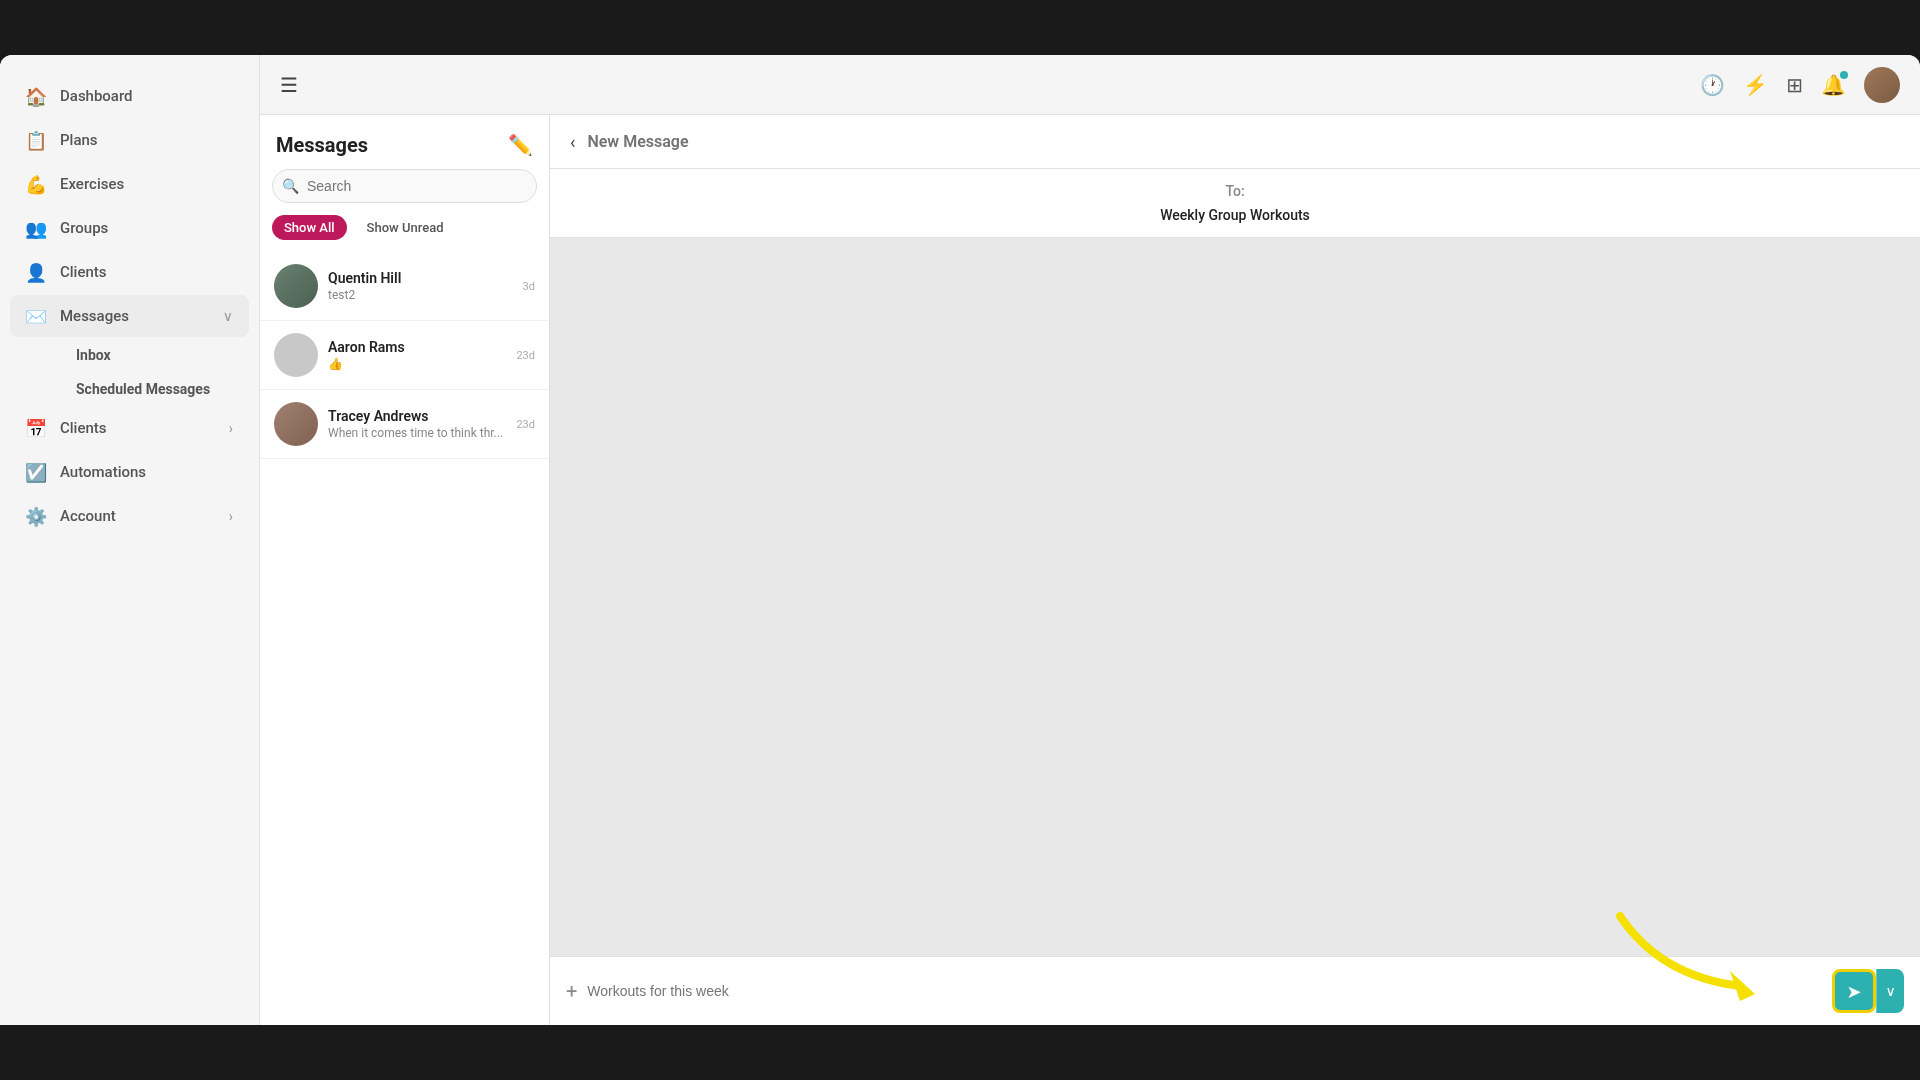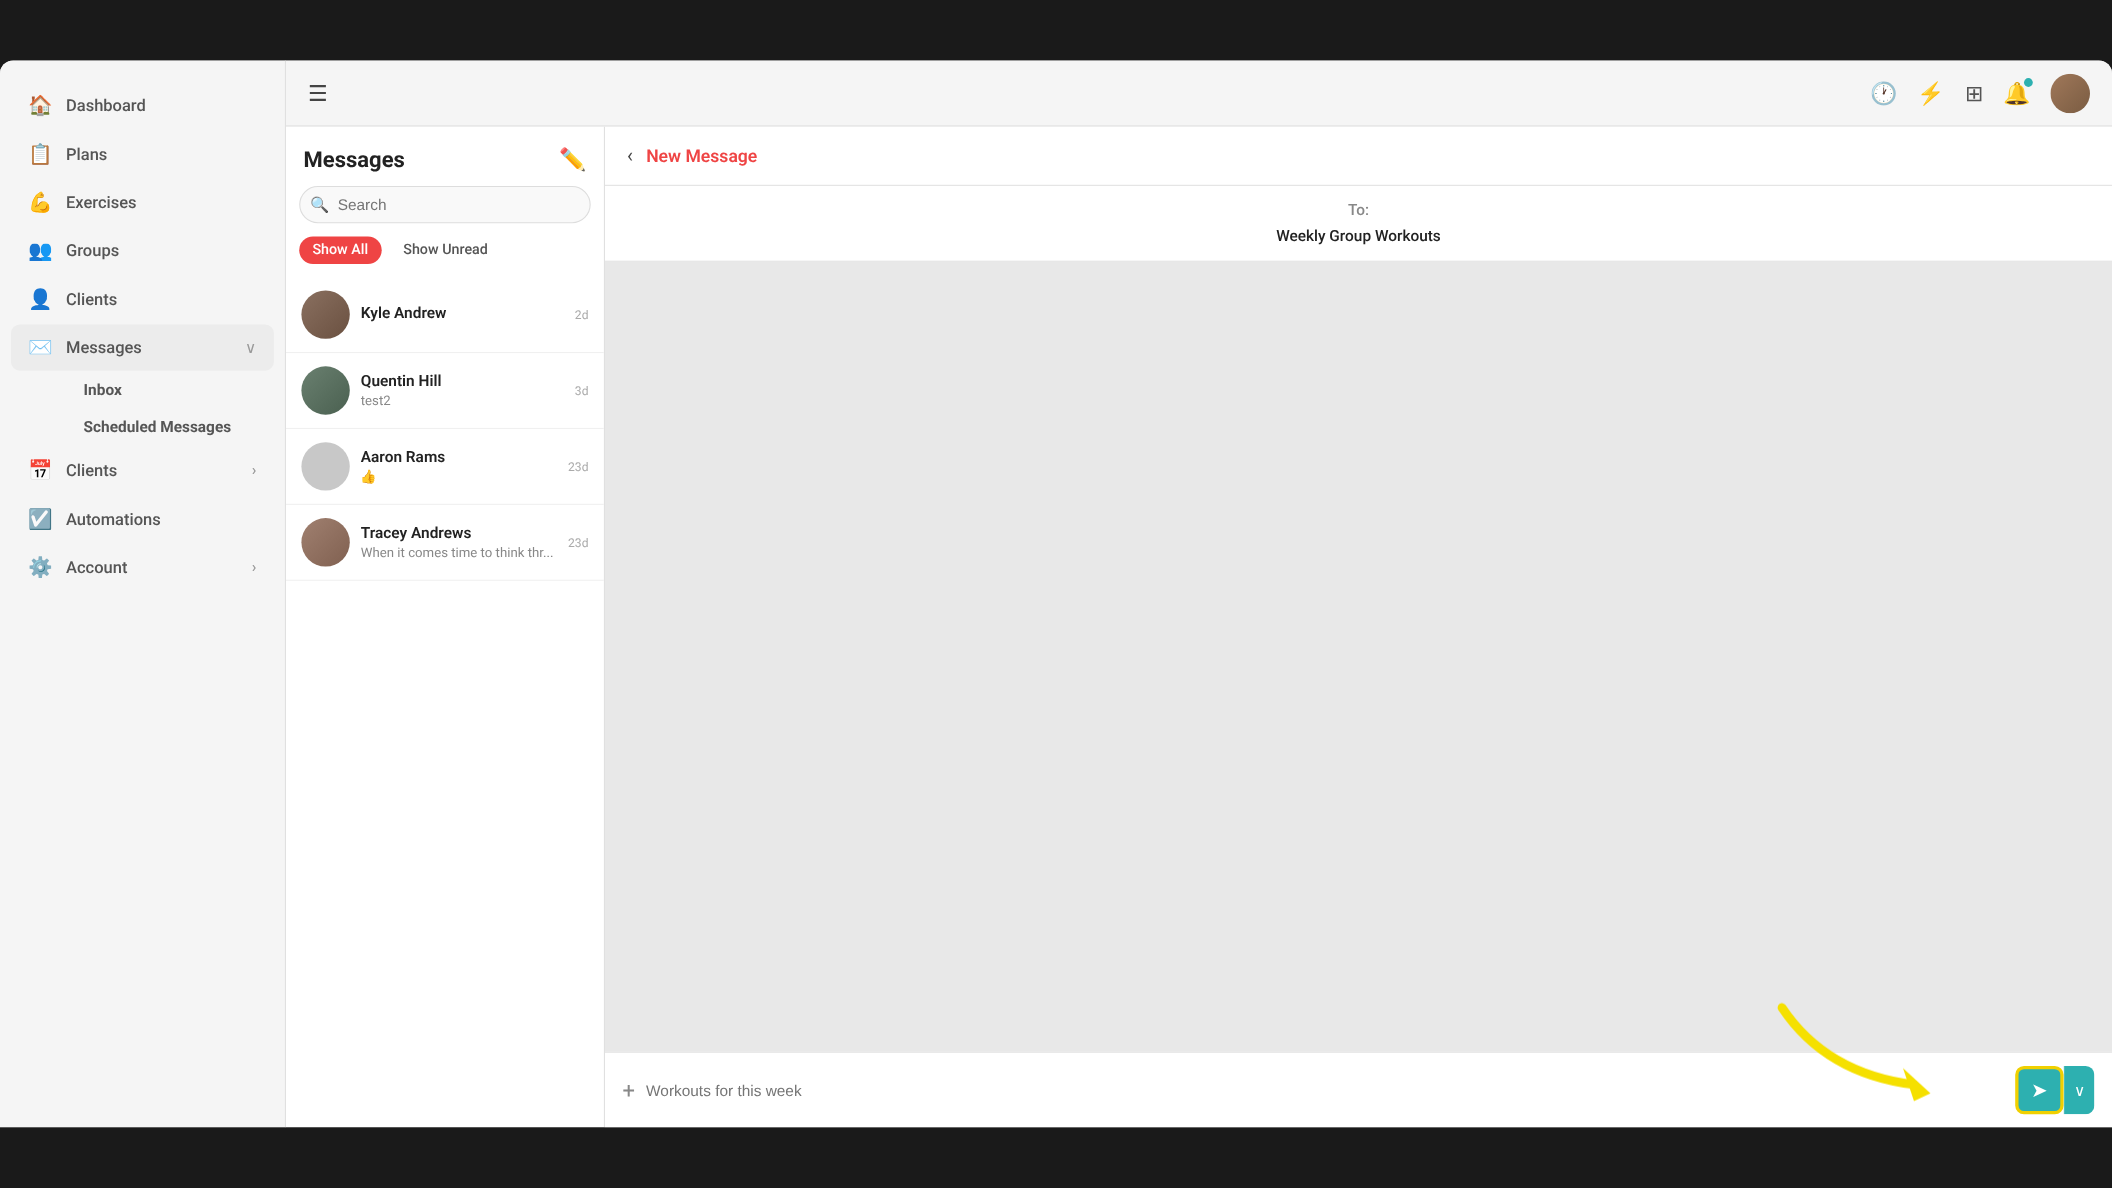--- a/index.html
+++ b/index.html
@@ -214,21 +214,21 @@
 
     .filter-tab {
       padding: 5px 12px;
       border-radius: 16px;
       font-size: 13px;
       cursor: pointer;
       font-weight: 500;
     }
 
     .filter-tab.active {
-      background: #ef4444;
+      background: #be185d;
       color: white;
     }
 
     .filter-tab.inactive {
       background: transparent;
       color: #555;
     }
 
     .message-list {
       flex: 1;
@@ -303,21 +303,21 @@
 
     .back-btn {
       font-size: 18px;
       cursor: pointer;
       color: #444;
     }
 
     .new-message-title {
       font-size: 16px;
       font-weight: 600;
-      color: #ef4444;
+      color: #737373;
     }
 
     .to-line {
       background: #fff;
       padding: 14px 20px;
       border-bottom: 1px solid #e0e0e0;
       display: flex;
       align-items: center;
       gap: 8px;
       flex-direction: column;
@@ -527,28 +527,20 @@
           <div class="filter-tab active">
             <span>Show All</span>
           </div>
           <div class="filter-tab inactive">
             <span>Show Unread</span>
           </div>
         </div>
 
         <div class="message-list">
 
-          <div class="message-item">
-            <div class="msg-avatar kyle-avatar"></div>
-            <div class="msg-content">
-              <div class="msg-name">Kyle Andrew</div>
-              <div class="msg-preview"></div>
-            </div>
-            <div class="msg-time">2d</div>
-          </div>
 
           <div class="message-item">
             <div class="msg-avatar quentin-avatar"></div>
             <div class="msg-content">
               <div class="msg-name">Quentin Hill</div>
               <div class="msg-preview">test2</div>
             </div>
             <div class="msg-time">3d</div>
           </div>
 

